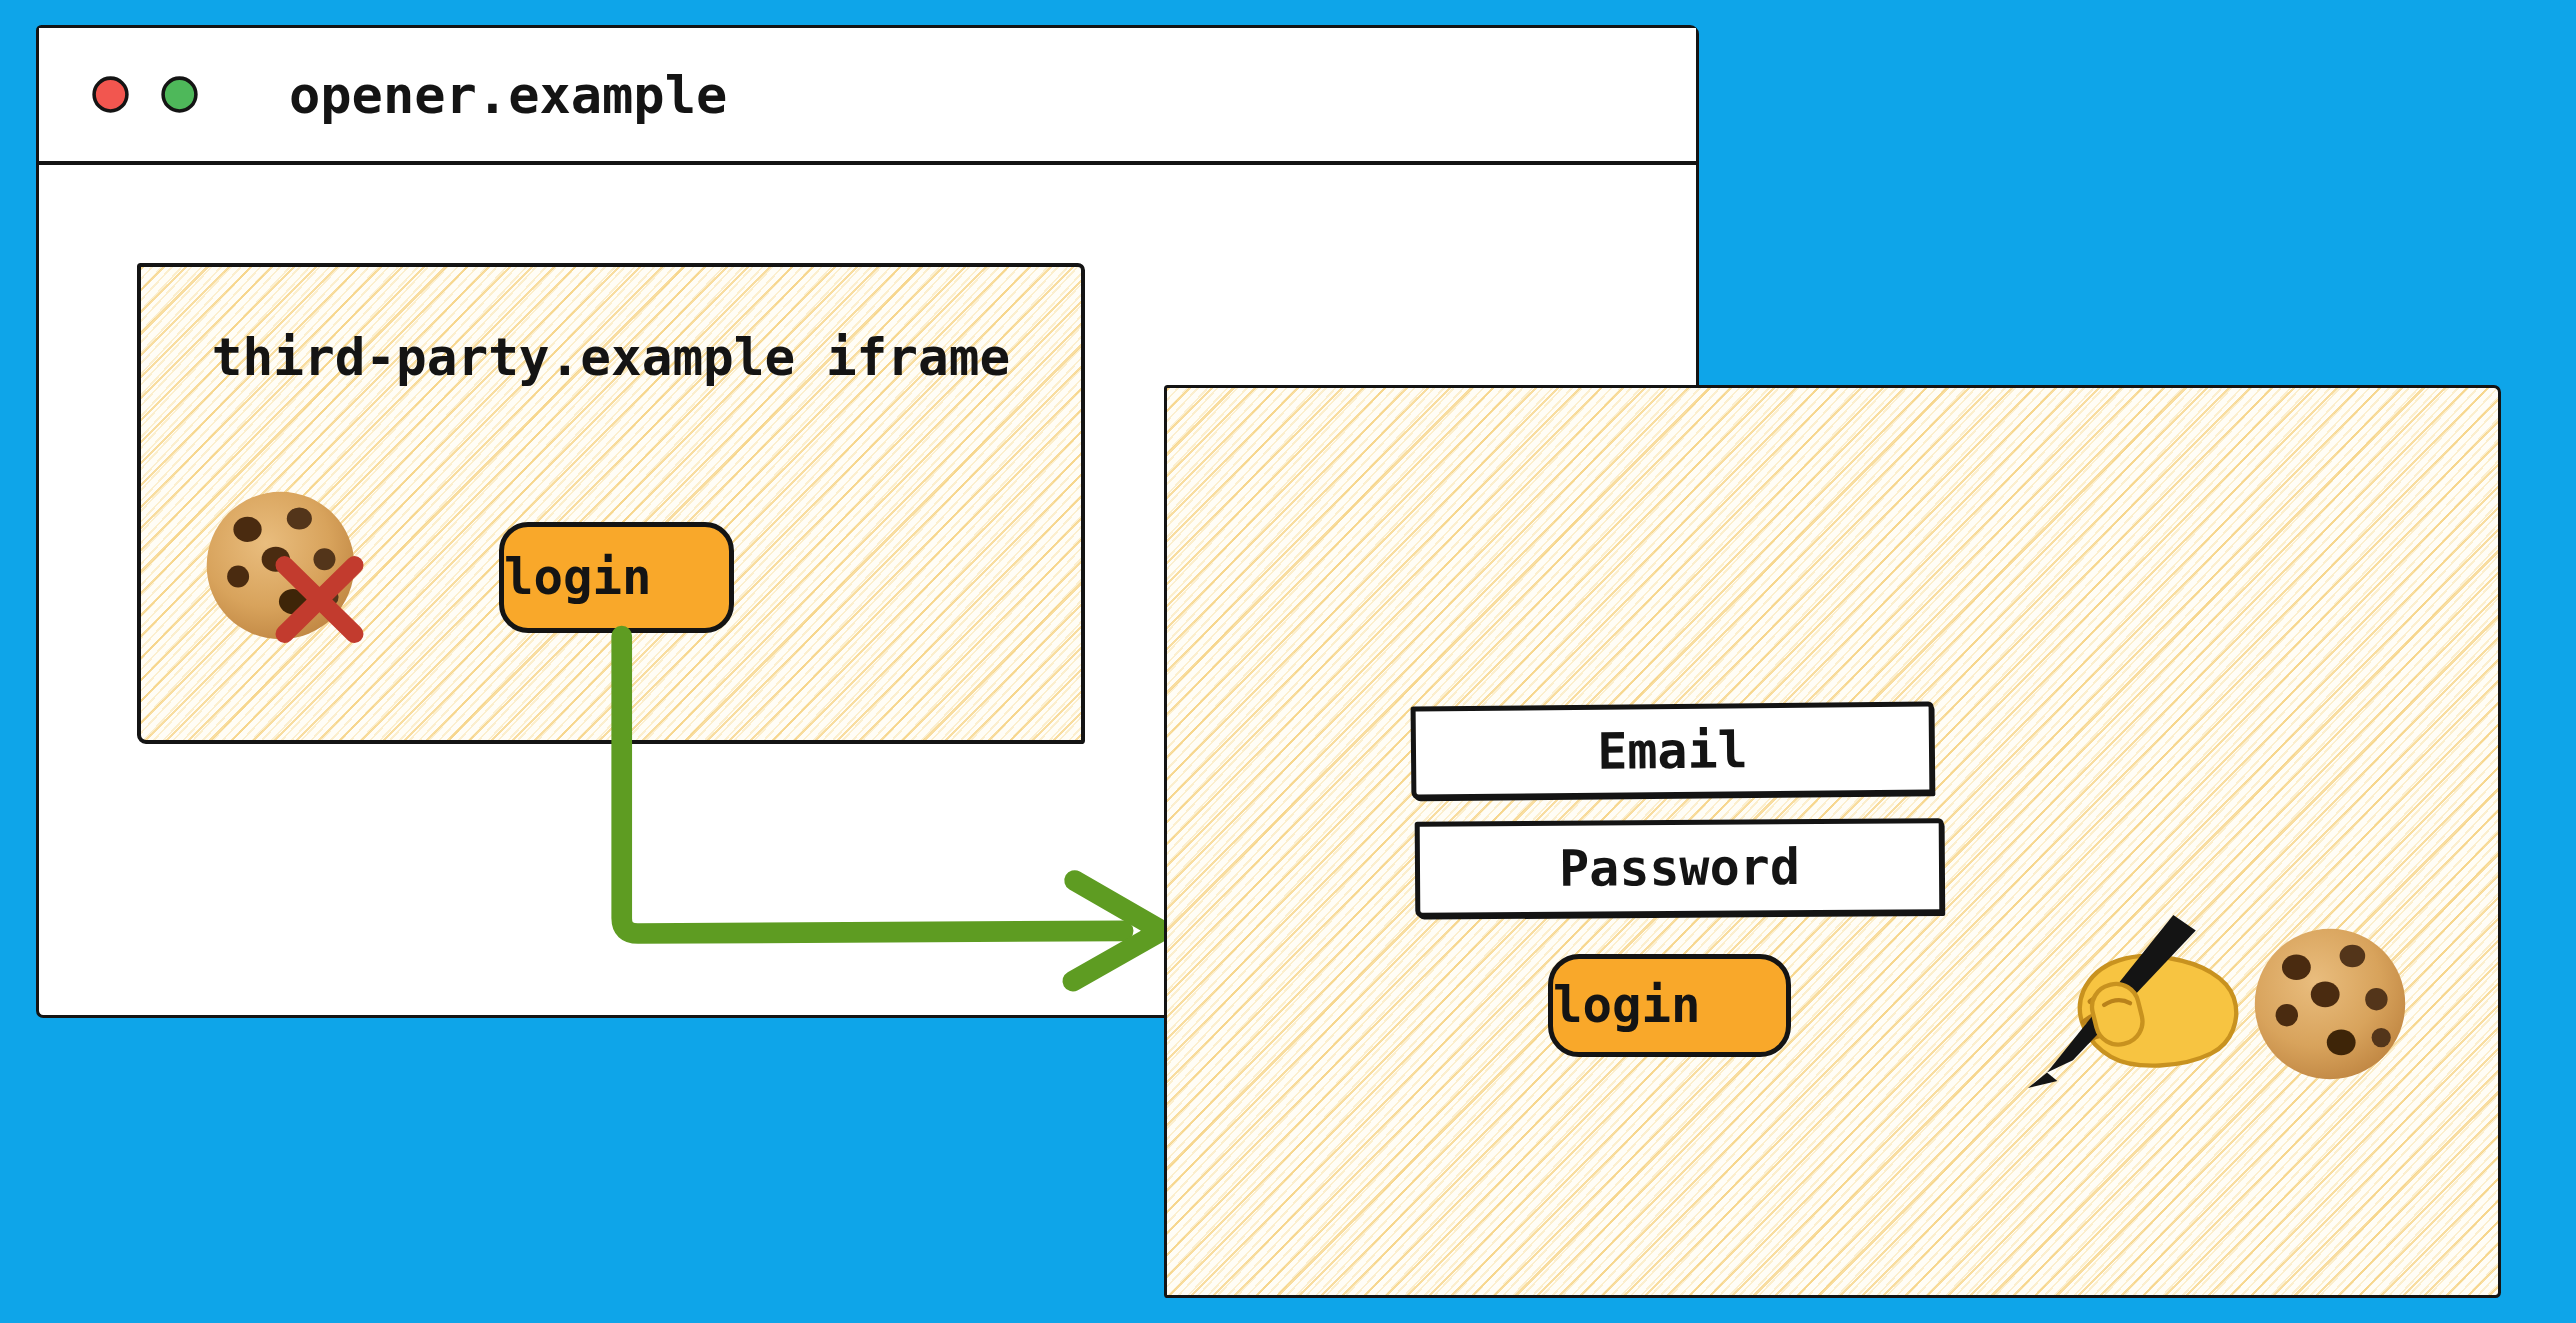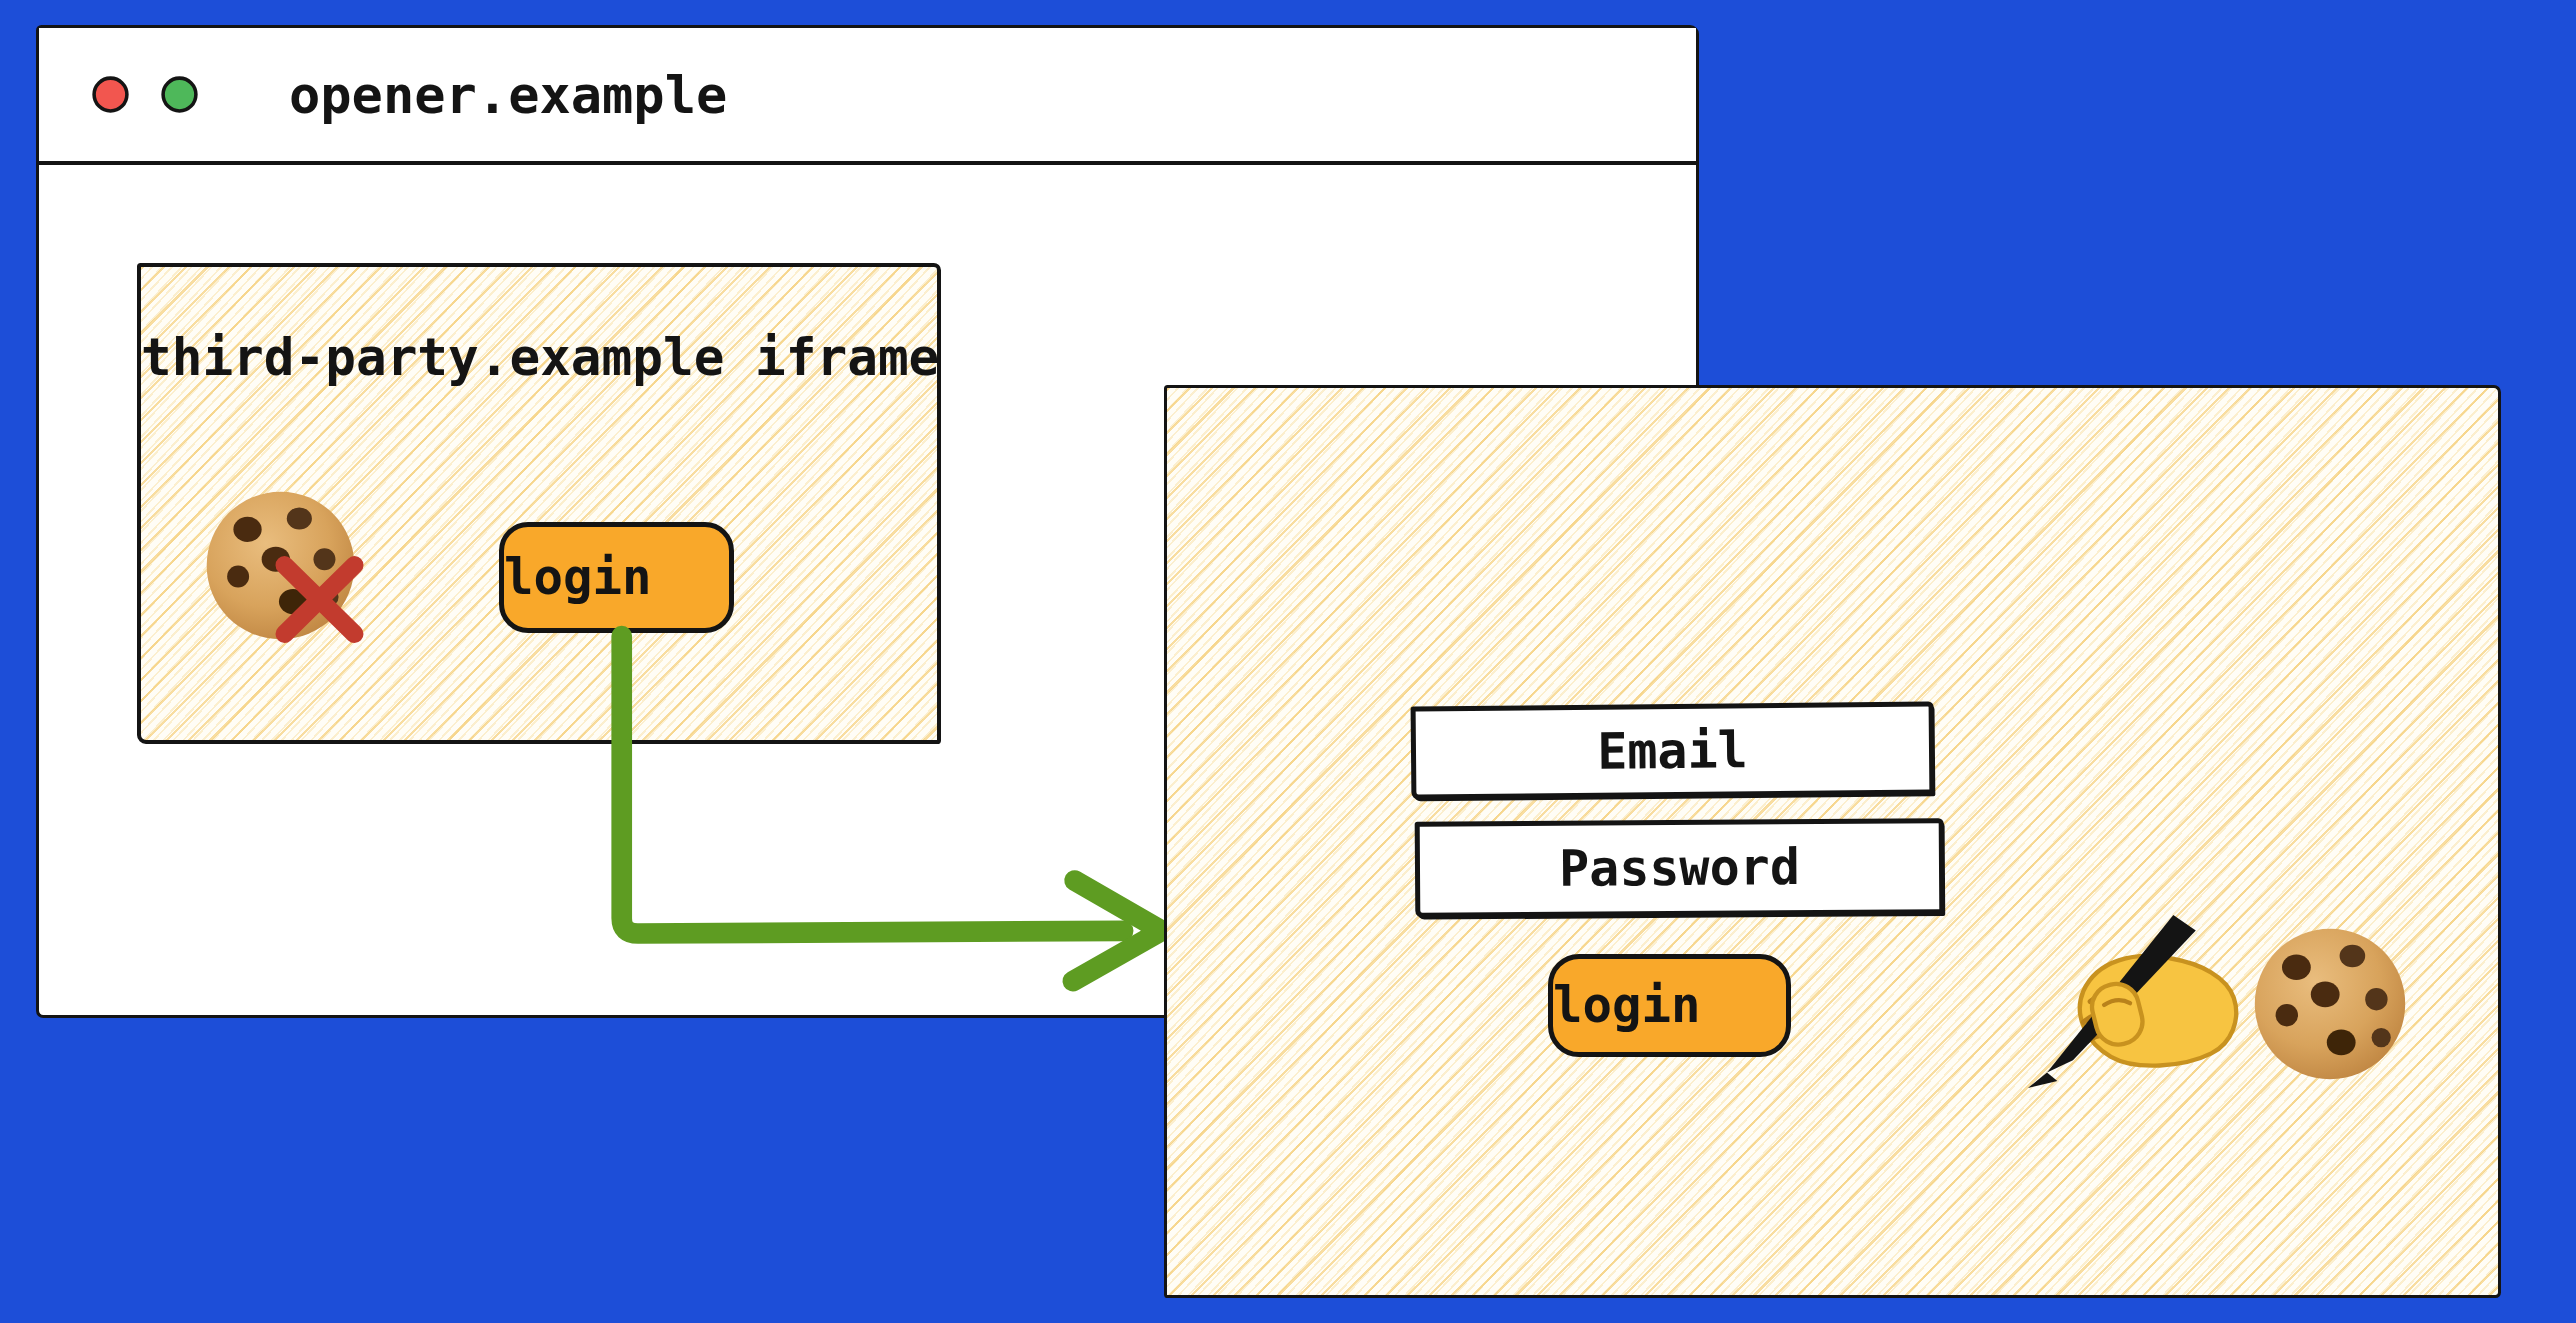--- a/index.html
+++ b/index.html
@@ -1,18 +1,18 @@
 <!DOCTYPE html>
 <html style="font-size:14.4px"><head>
 <meta charset="utf-8">
 <style>
   html,body{margin:0;padding:0;background:#ffffff;}
   .stage{
     position:relative;width:2576px;height:1324px;overflow:hidden;
-    background:#1d4ed8;
+    background:#0ea5e9;
     font-family:"DejaVu Sans Mono","Liberation Mono",monospace;
     color:#141414;
   }
   .hatch{
     background-color:#FFFDF6;
     background-image:
       repeating-linear-gradient(135deg, rgba(243,195,90,0.55) 0px, rgba(243,195,90,0.55) 2.2px, transparent 2.2px, transparent 15.3px),
       repeating-linear-gradient(133deg, rgba(246,215,140,0.38) 0px, rgba(246,215,140,0.38) 1.8px, transparent 1.8px, transparent 7.2px);
   }
   .window{position:absolute;border:3.6px solid #141414;box-sizing:border-box;}
@@ -26,21 +26,21 @@
   }
   .opener-titlebar{height:137px;background:#ffffff;}
   .popup-titlebar{height:122px;border-bottom-width:3.6px;background:transparent;}
   .dots{display:flex;align-items:center;gap:30px;}
   .dot{width:39px;height:39px;display:block;}
   .win-title{font-size:52px;font-weight:bold;letter-spacing:0;white-space:nowrap;}
   .opener-titlebar .win-title{margin-left:90px;}
   .popup-titlebar .win-title{margin-left:56px;font-size:52px;}
 
   .iframe-panel{
-    position:absolute;left:98px;top:235px;width:804px;height:481px;
+    position:absolute;left:98px;top:235px;width:948px;height:481px;
     border:4.5px solid #141414;box-sizing:border-box;
     border-radius:3.6px 7.2px 3.6px 9px;
   }
   .iframe-title{
     position:absolute;left:0;right:0;top:61px;text-align:center;
     font-size:51px;font-weight:bold;white-space:nowrap;
   }
   .cookie-wrap{position:absolute;left:61px;top:220px;width:157px;height:157px;}
   .cookie-svg{width:100%;height:100%;display:block;}
   .xmark{position:absolute;left:120px;top:279px;width:117px;height:106px;}

